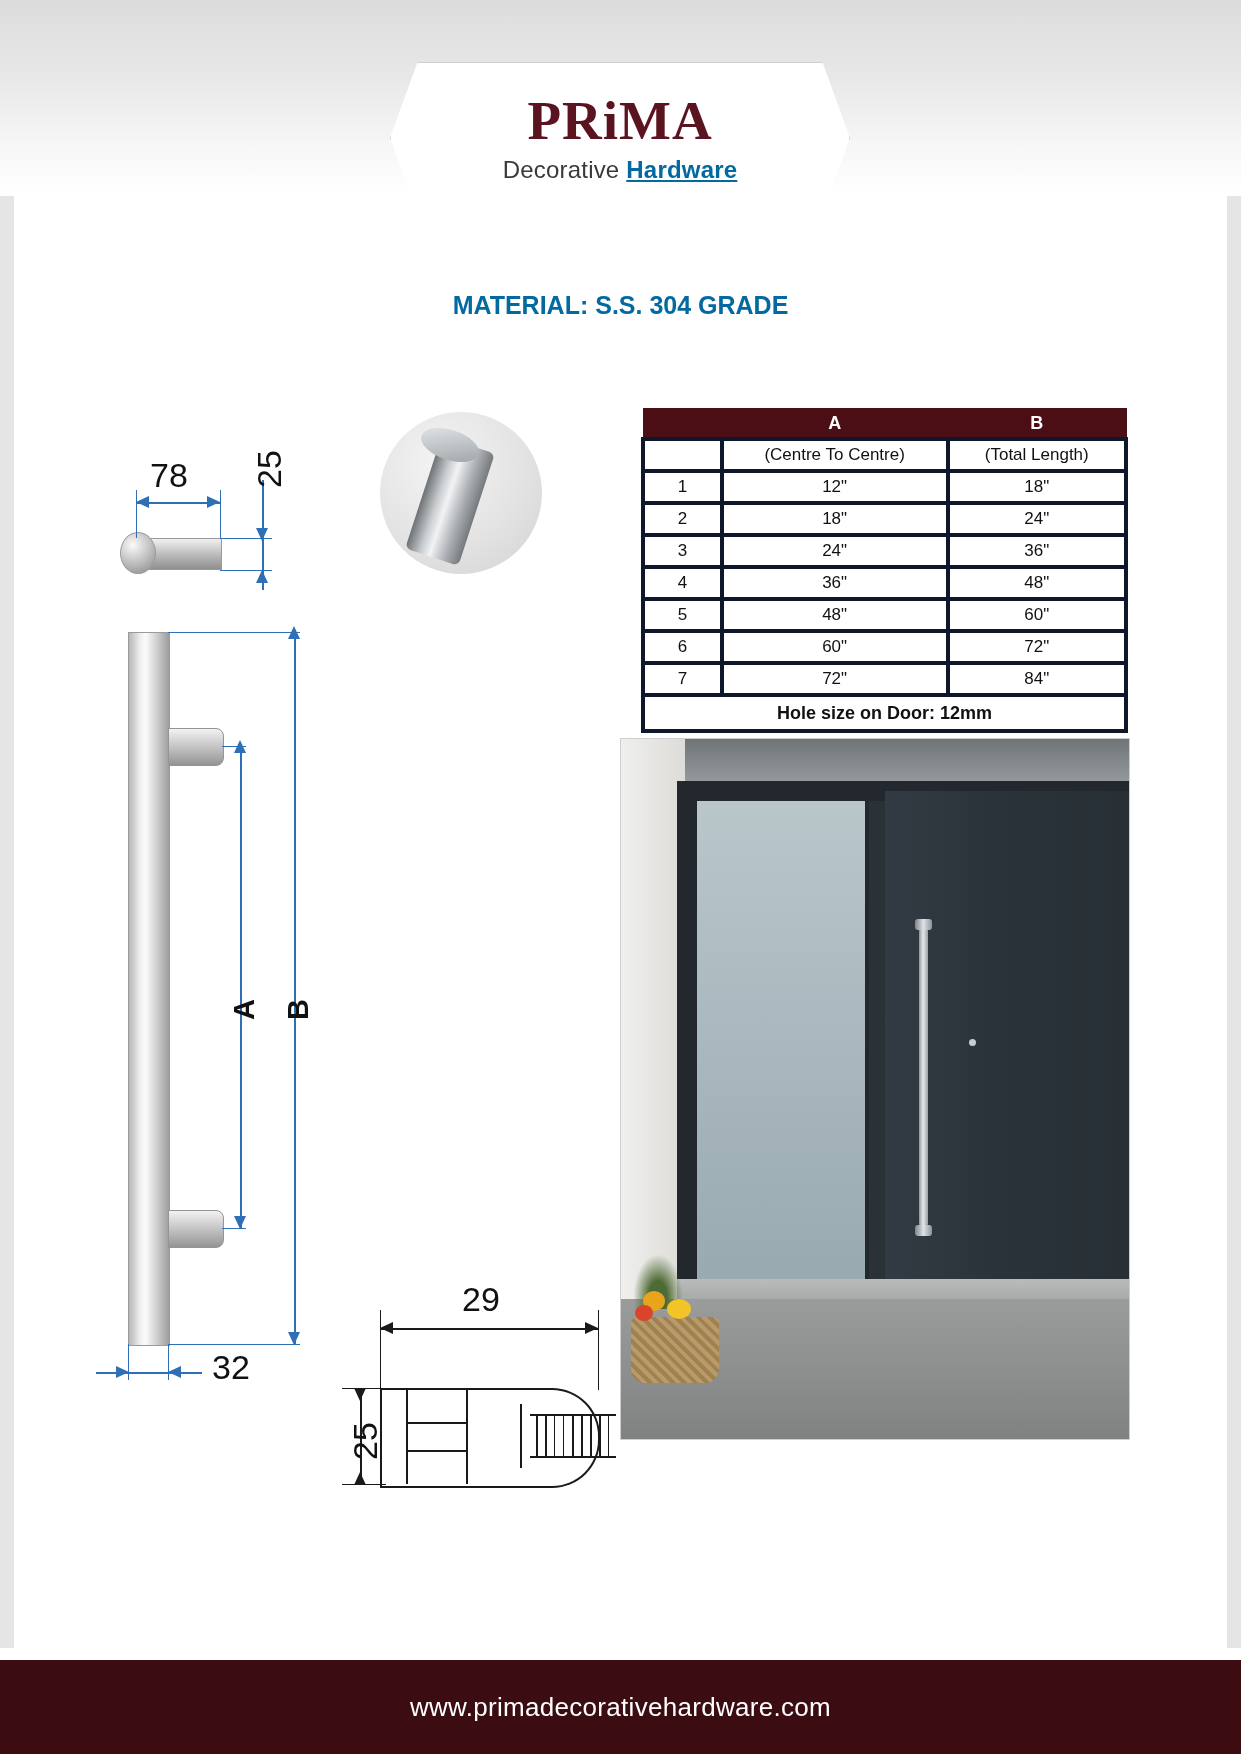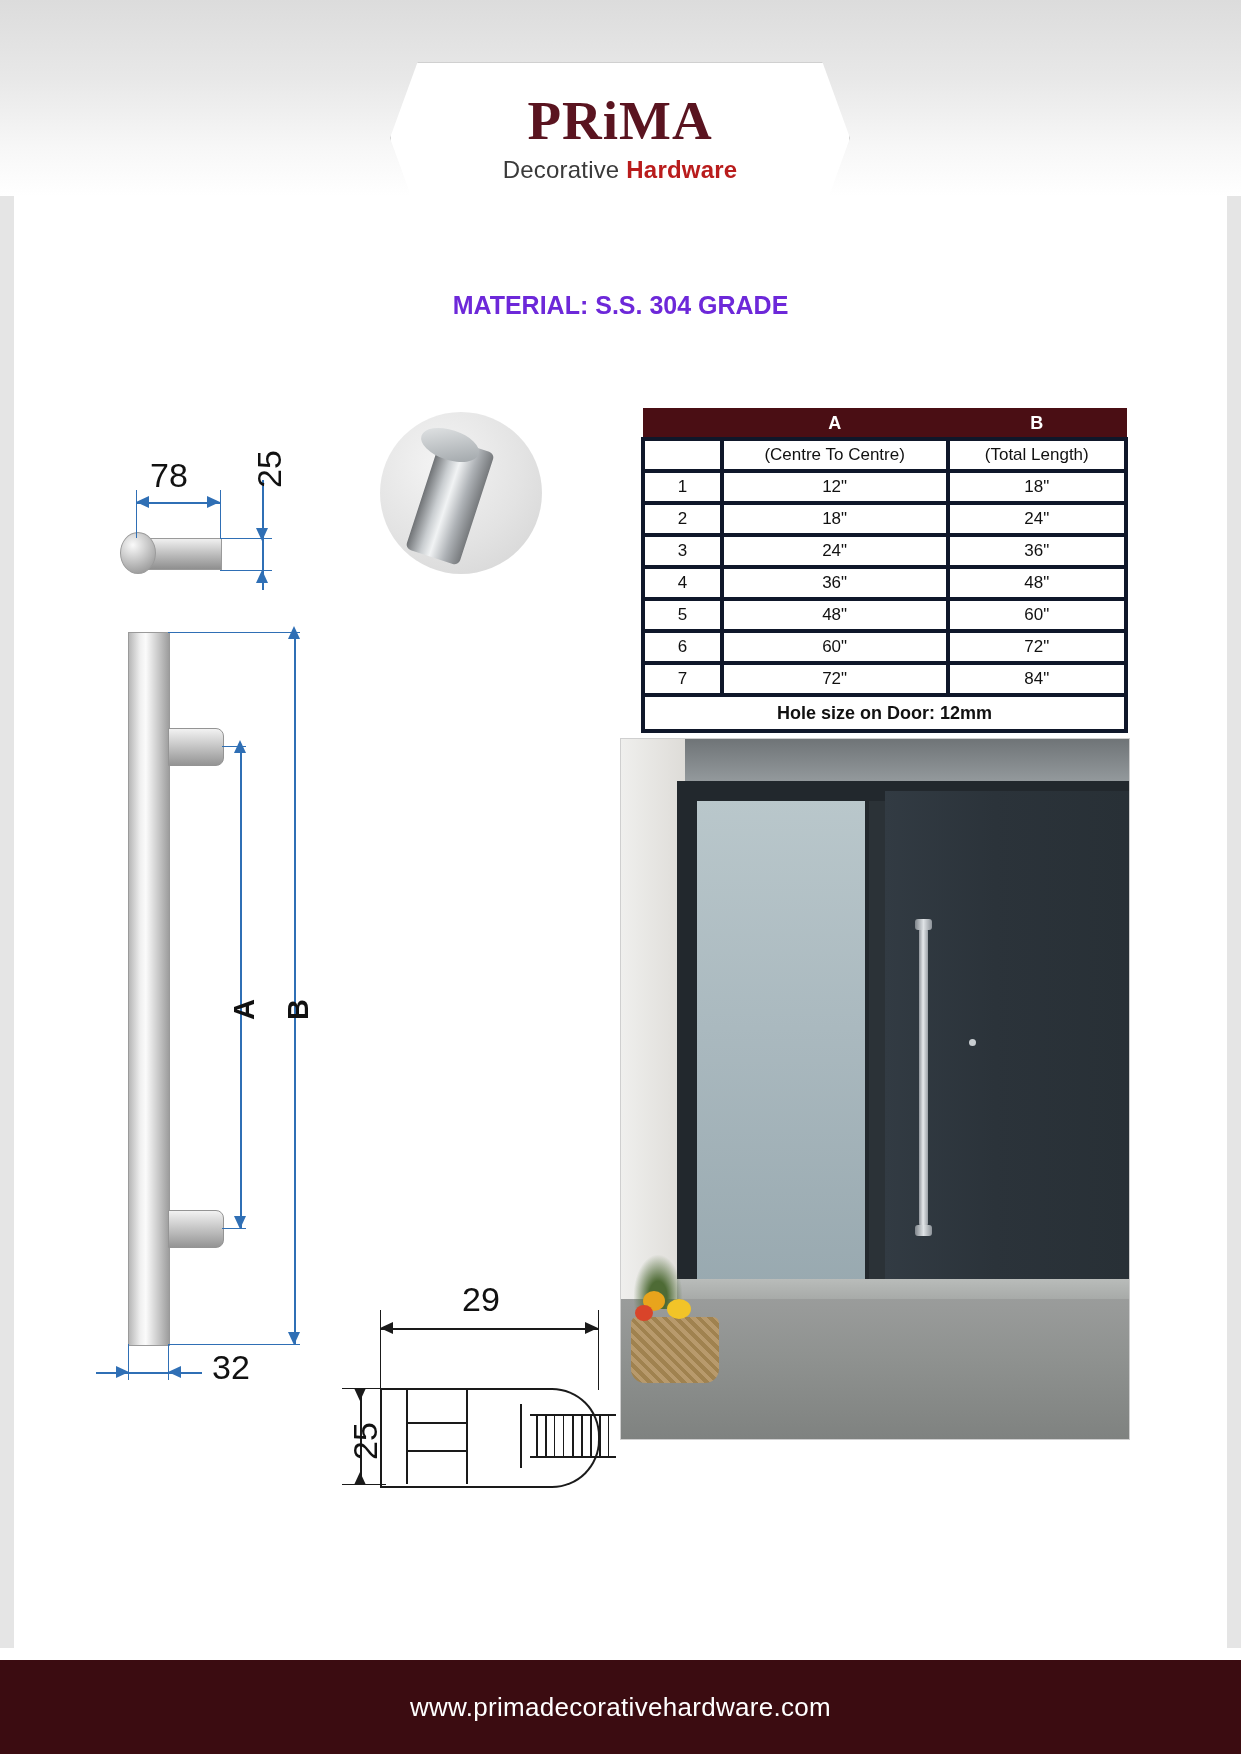--- a/index.html
+++ b/index.html
@@ -53,41 +53,41 @@
     letter-spacing: 1px;
     line-height: 1;
     font-family: "Liberation Serif", serif;
   }
   .logo-sub {
     margin-top: 8px;
     font-size: 24px;
     color: #3a3a3a;
     letter-spacing: 0.2px;
   }
-  .logo-sub b { color: #b91c1c; }
+  .logo-sub b { color: #0369a1; text-decoration: underline; }
 
   
   .title-block {
     position: absolute;
     top: 285px;
     left: 0;
     width: 1241px;
     text-align: center;
   }
   .title-main {
     font-size: 32px;
     font-weight: bold;
     color: #111111;
     letter-spacing: 0.5px;
   }
   .title-sub {
     margin-top: 6px;
     font-size: 25px;
     font-weight: bold;
-    color: #6d28d9;
+    color: #0369a1;
   }
 
   
   .spec-table {
     position: absolute;
     left: 641px;
     top: 408px;
     width: 487px;
     border-collapse: collapse;
     font-size: 17px;

